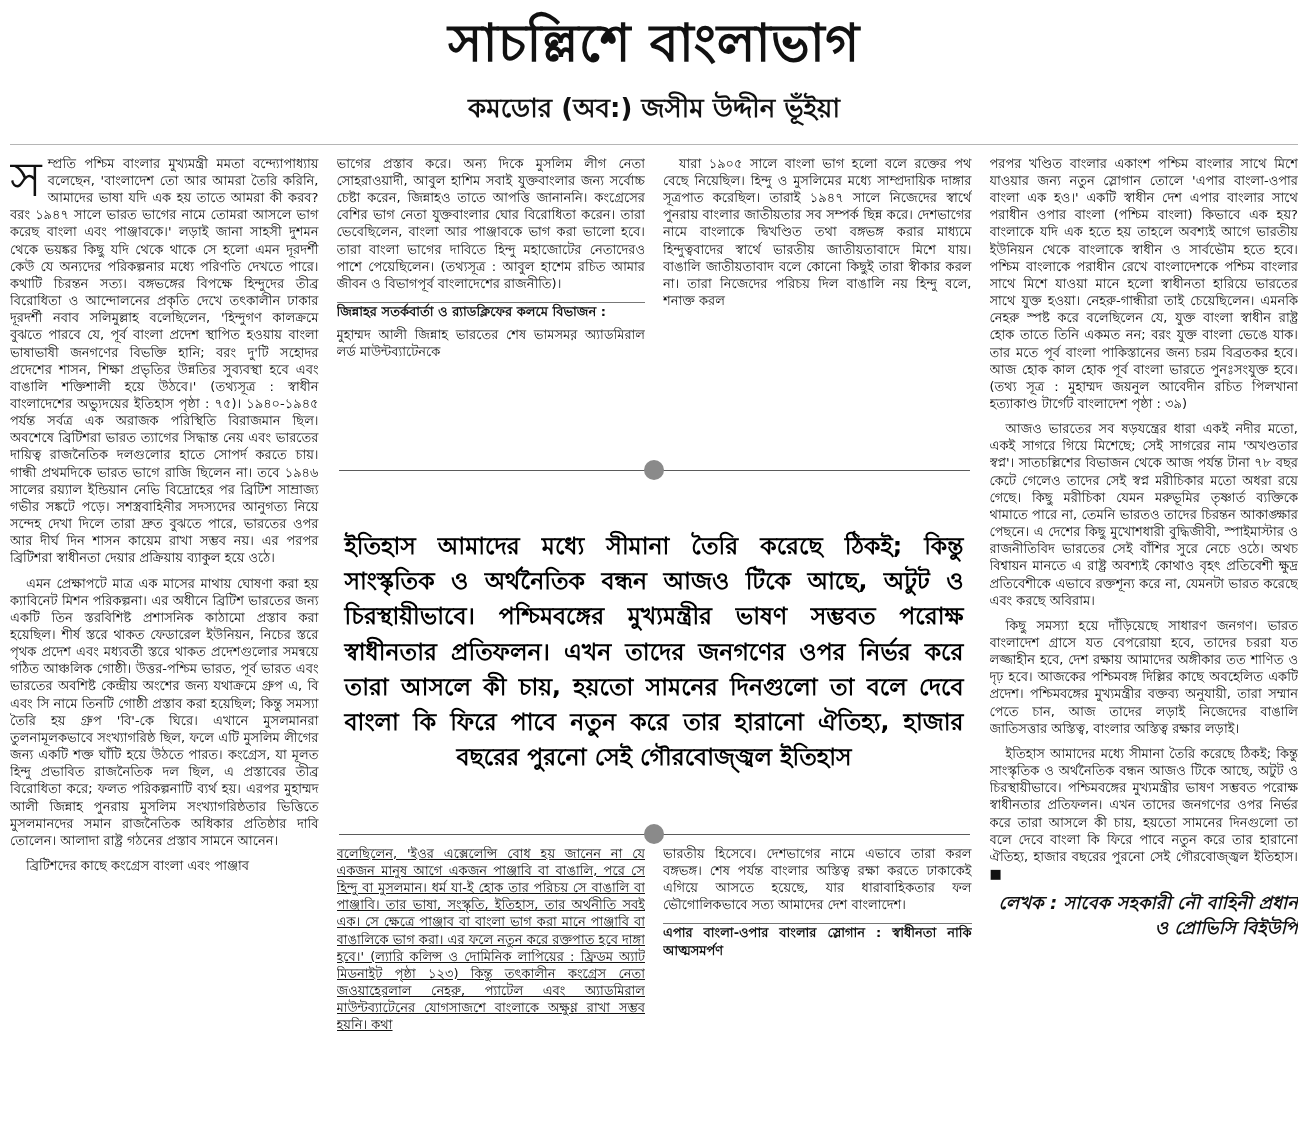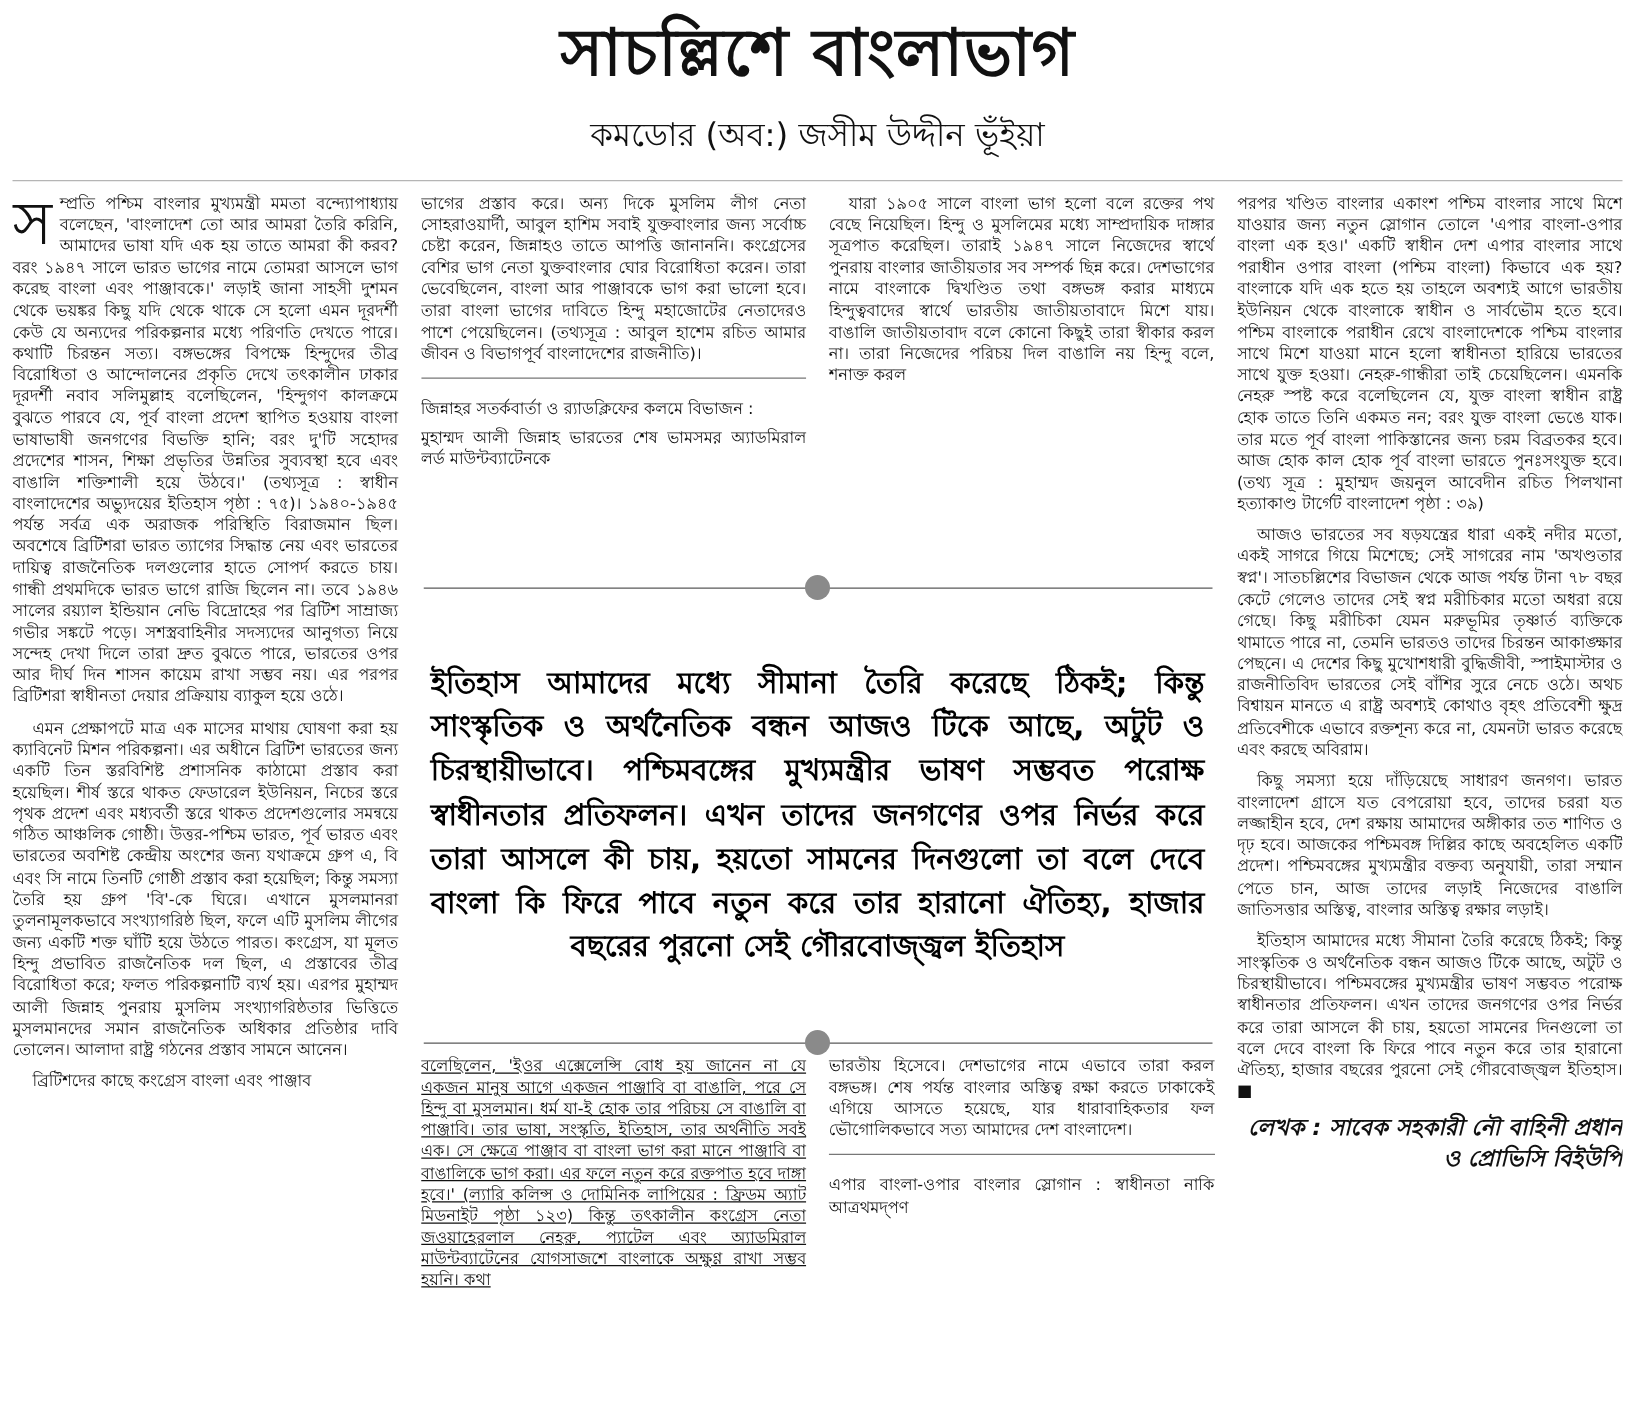--- a/index.html
+++ b/index.html
@@ -5,21 +5,21 @@
   * { margin:0; padding:0; box-sizing:border-box; }
   html,body { background:#ffffff; }
   .page {
     width:1308px; height:1067px; margin:0 auto; overflow:hidden;
     background:var(--background,#fff); color:var(--text,#111);
     font-family:"DejaVu Sans","Liberation Sans",sans-serif;
     padding:8px 10px 6px 10px;
   }
   .article-header { text-align:center; padding:6px 0 12px 0; border-bottom:1px solid #b5b5b5; }
   .article-title { font-size:52px; font-weight:700; line-height:1.15; letter-spacing:0.5px; }
-  .article-byline { font-size:26px; font-weight:400; margin-top:14px; }
+  .article-byline { font-size:26px; font-weight:700; margin-top:14px; }
   .article-body {
     display:grid;
     grid-template-columns:repeat(4,1fr);
     grid-template-rows:305px 385px 1fr;
     column-gap:18px;
     height:950px;
     margin-top:10px;
   }
   .col { overflow:hidden; }
   .col-1 { grid-column:1; grid-row:1 / span 3; }
@@ -31,22 +31,22 @@
   p.body-par {
     font-size:13px; line-height:1.32; text-align:justify;
     margin-bottom:8px; text-indent:16px;
   }
   p.body-par.no-indent { text-indent:0; }
   .drop-cap {
     float:left; font-size:48px; line-height:0.85;
     padding:4px 6px 0 0; font-weight:400;
   }
   .subhead {
-    font-weight:400; font-size:13px; line-height:1.32; text-align:justify;
-    border-top:1px solid #777; padding-top:16px; margin:10px 0 6px 0;
+    font-weight:700; font-size:13px; line-height:1.32; text-align:justify;
+    border-top:1px solid #777; padding-top:0; margin:10px 0 6px 0;
   }
   .pull-quote {
     grid-column:2 / span 2; grid-row:2;
     display:flex; flex-direction:column; justify-content:space-between;
     padding:0 2px;
   }
   .pq-rule { position:relative; height:1px; background:#5a5a5a; margin:10px 0; }
   .pq-dot {
     position:absolute; left:50%; top:50%; transform:translate(-50%,-50%);
     width:20px; height:20px; border-radius:50%;
@@ -100,21 +100,21 @@
         <span class="pq-dot"></span>
       </div>
     </aside>
 
     <div class="col col-2-bottom">
       <p class="body-par no-indent">বলেছিলেন, 'ইওর এক্সেলেন্সি বোধ হয় জানেন না যে একজন মানুষ আগে একজন পাঞ্জাবি বা বাঙালি, পরে সে হিন্দু বা মুসলমান। ধর্ম যা-ই হোক তার পরিচয় সে বাঙালি বা পাঞ্জাবি। তার ভাষা, সংস্কৃতি, ইতিহাস, তার অর্থনীতি সবই এক। সে ক্ষেত্রে পাঞ্জাব বা বাংলা ভাগ করা মানে পাঞ্জাবি বা বাঙালিকে ভাগ করা। এর ফলে নতুন করে রক্তপাত হবে দাঙ্গা হবে।' (ল্যারি কলিন্স ও দোমিনিক লাপিয়ের : ফ্রিডম অ্যাট মিডনাইট পৃষ্ঠা ১২৩) কিন্তু তৎকালীন কংগ্রেস নেতা জওয়াহেরলাল নেহরু, প্যাটেল এবং অ্যাডমিরাল মাউন্টব্যাটেনের যোগসাজশে বাংলাকে অক্ষুণ্ণ রাখা সম্ভব হয়নি। কথা</p>
     </div>
 
     <div class="col col-3-bottom">
       <p class="body-par no-indent">ভারতীয় হিসেবে। দেশভাগের নামে এভাবে তারা করল বঙ্গভঙ্গ। শেষ পর্যন্ত বাংলার অস্তিত্ব রক্ষা করতে ঢাকাকেই এগিয়ে আসতে হয়েছে, যার ধারাবাহিকতার ফল ভৌগোলিকভাবে সত্য আমাদের দেশ বাংলাদেশ।</p>
-      <h2 class="subhead">এপার বাংলা-ওপার বাংলার স্লোগান : স্বাধীনতা নাকি আত্রথমদ্পণ</h2>
+      <h2 class="subhead">এপার বাংলা-ওপার বাংলার স্লোগান : স্বাধীনতা নাকি আত্মসমর্পণ</h2>
     </div>
 
     <div class="col col-4">
       <p class="body-par no-indent">পরপর খণ্ডিত বাংলার একাংশ পশ্চিম বাংলার সাথে মিশে যাওয়ার জন্য নতুন স্লোগান তোলে 'এপার বাংলা-ওপার বাংলা এক হও।' একটি স্বাধীন দেশ এপার বাংলার সাথে পরাধীন ওপার বাংলা (পশ্চিম বাংলা) কিভাবে এক হয়? বাংলাকে যদি এক হতে হয় তাহলে অবশ্যই আগে ভারতীয় ইউনিয়ন থেকে বাংলাকে স্বাধীন ও সার্বভৌম হতে হবে। পশ্চিম বাংলাকে পরাধীন রেখে বাংলাদেশকে পশ্চিম বাংলার সাথে মিশে যাওয়া মানে হলো স্বাধীনতা হারিয়ে ভারতের সাথে যুক্ত হওয়া। নেহরু-গান্ধীরা তাই চেয়েছিলেন। এমনকি নেহরু স্পষ্ট করে বলেছিলেন যে, যুক্ত বাংলা স্বাধীন রাষ্ট্র হোক তাতে তিনি একমত নন; বরং যুক্ত বাংলা ভেঙে যাক। তার মতে পূর্ব বাংলা পাকিস্তানের জন্য চরম বিব্রতকর হবে। আজ হোক কাল হোক পূর্ব বাংলা ভারতে পুনঃসংযুক্ত হবে। (তথ্য সূত্র : মুহাম্মদ জয়নুল আবেদীন রচিত পিলখানা হত্যাকাণ্ড টার্গেট বাংলাদেশ পৃষ্ঠা : ৩৯)</p>
       <p class="body-par">আজও ভারতের সব ষড়যন্ত্রের ধারা একই নদীর মতো, একই সাগরে গিয়ে মিশেছে; সেই সাগরের নাম 'অখণ্ডতার স্বপ্ন'। সাতচল্লিশের বিভাজন থেকে আজ পর্যন্ত টানা ৭৮ বছর কেটে গেলেও তাদের সেই স্বপ্ন মরীচিকার মতো অধরা রয়ে গেছে। কিছু মরীচিকা যেমন মরুভূমির তৃষ্ণার্ত ব্যক্তিকে থামাতে পারে না, তেমনি ভারতও তাদের চিরন্তন আকাঙ্ক্ষার পেছনে। এ দেশের কিছু মুখোশধারী বুদ্ধিজীবী, স্পাইমাস্টার ও রাজনীতিবিদ ভারতের সেই বাঁশির সুরে নেচে ওঠে। অথচ বিশ্বায়ন মানতে এ রাষ্ট্র অবশ্যই কোথাও বৃহৎ প্রতিবেশী ক্ষুদ্র প্রতিবেশীকে এভাবে রক্তশূন্য করে না, যেমনটা ভারত করেছে এবং করছে অবিরাম।</p>
       <p class="body-par">কিছু সমস্যা হয়ে দাঁড়িয়েছে সাধারণ জনগণ। ভারত বাংলাদেশ গ্রাসে যত বেপরোয়া হবে, তাদের চররা যত লজ্জাহীন হবে, দেশ রক্ষায় আমাদের অঙ্গীকার তত শাণিত ও দৃঢ় হবে। আজকের পশ্চিমবঙ্গ দিল্লির কাছে অবহেলিত একটি প্রদেশ। পশ্চিমবঙ্গের মুখ্যমন্ত্রীর বক্তব্য অনুযায়ী, তারা সম্মান পেতে চান, আজ তাদের লড়াই নিজেদের বাঙালি জাতিসত্তার অস্তিত্ব, বাংলার অস্তিত্ব রক্ষার লড়াই।</p>
       <p class="body-par">ইতিহাস আমাদের মধ্যে সীমানা তৈরি করেছে ঠিকই; কিন্তু সাংস্কৃতিক ও অর্থনৈতিক বন্ধন আজও টিকে আছে, অটুট ও চিরস্থায়ীভাবে। পশ্চিমবঙ্গের মুখ্যমন্ত্রীর ভাষণ সম্ভবত পরোক্ষ স্বাধীনতার প্রতিফলন। এখন তাদের জনগণের ওপর নির্ভর করে তারা আসলে কী চায়, হয়তো সামনের দিনগুলো তা বলে দেবে বাংলা কি ফিরে পাবে নতুন করে তার হারানো ঐতিহ্য, হাজার বছরের পুরনো সেই গৌরবোজ্জ্বল ইতিহাস। ■</p>
       <div class="author-note">লেখক : সাবেক সহকারী নৌ বাহিনী প্রধান ও প্রোভিসি বিইউপি</div>
     </div>
 

